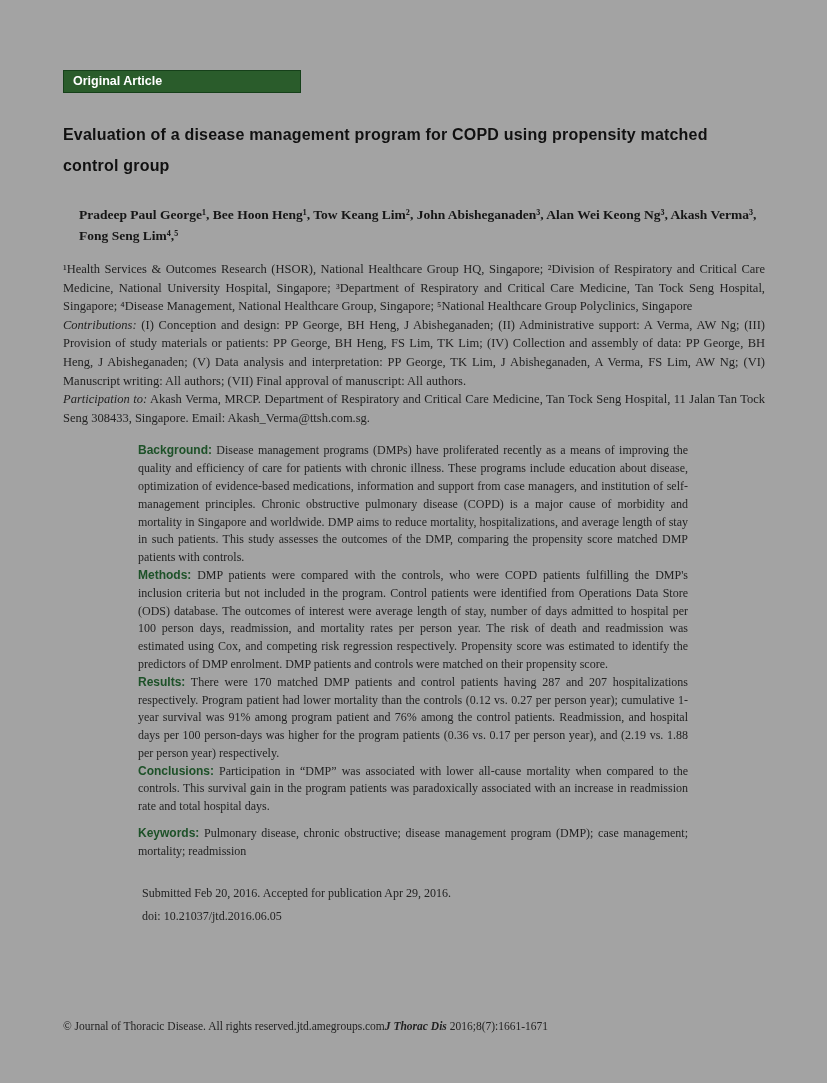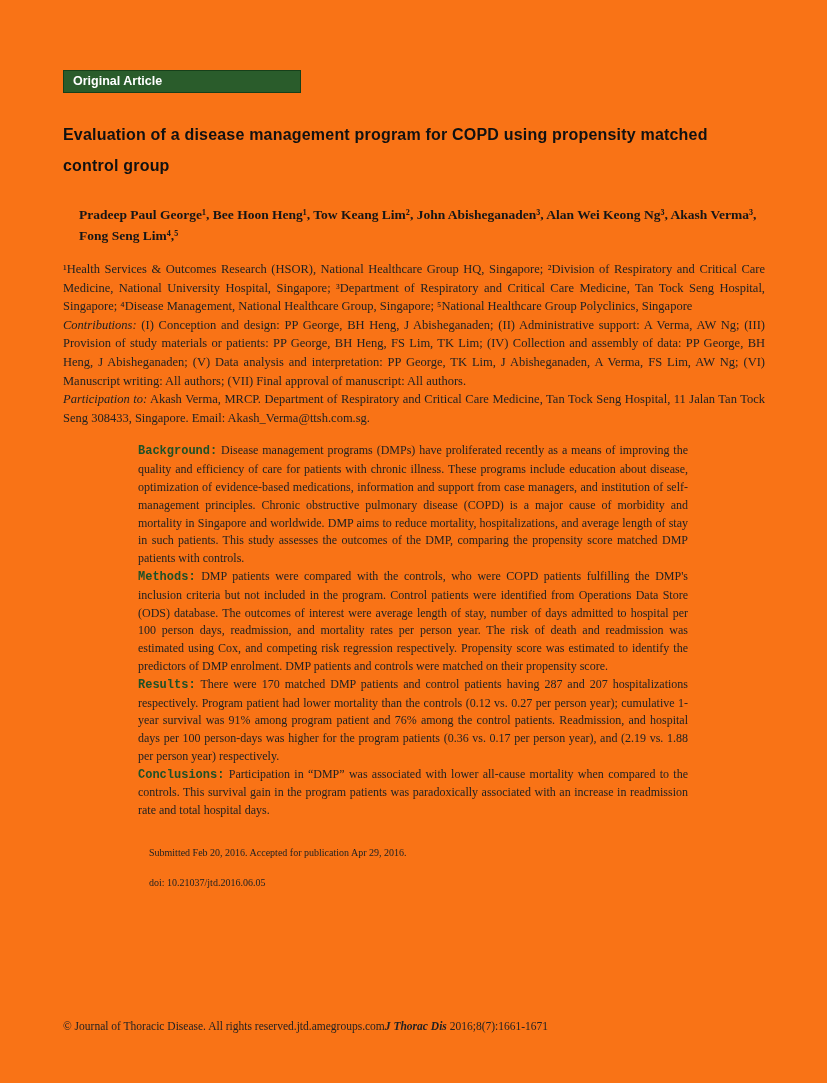--- a/index.html
+++ b/index.html
@@ -1,19 +1,19 @@
 <!DOCTYPE html>
 <html><head>
 <meta charset="utf-8">
 <style>
   html,body { margin:0; padding:0; background:#fafafa; }
   .page {
     position:relative;
     width:827px; height:1083px;
-    background:#f97316;
+    background:#a3a3a3;
     font-family:"Liberation Serif", serif;
     color:#1c1c1c;
     overflow:hidden;
   }
   .content { position:absolute; left:63px; top:70px; width:702px; }
 
   .badge {
     display:inline-block;
     background:#2a5c2b;
     border:1px solid #16401a;
@@ -56,28 +56,28 @@
 
   .abstract { margin:15px 0 0 75px; width:550px; }
   .abstract p {
     margin:0;
     font-size:12px;
     line-height:17.8px;
     text-align:justify;
     color:#222222;
   }
   .asec-label {
-    font-family:Liberation Mono, monospace;
+    font-family:Liberation Sans, sans-serif;
     font-weight:bold;
     color:#1d5128;
   }
   .keywords { margin-top:9px !important; }
 
   .meta { margin:23px 0 0 75px; width:550px; }
-  .meta p { margin:11px; font-size:10px; line-height:19px; color:#222222; }
+  .meta p { margin:4px; font-size:12px; line-height:19px; color:#222222; }
 
   .footer {
     position:absolute;
     left:63px; top:1020px;
     width:702px;
     display:flex;
     justify-content:flex-start;
     align-items:baseline;
     font-size:11.5px;
     color:#222222;
@@ -106,20 +106,22 @@
 
     <div class="abstract">
       <p><span class="asec-label">Background:</span>
         <span>Disease management programs (DMPs) have proliferated recently as a means of improving the quality and efficiency of care for patients with chronic illness. These programs include education about disease, optimization of evidence-based medications, information and support from case managers, and institution of self-management principles. Chronic obstructive pulmonary disease (COPD) is a major cause of morbidity and mortality in Singapore and worldwide. DMP aims to reduce mortality, hospitalizations, and average length of stay in such patients. This study assesses the outcomes of the DMP, comparing the propensity score matched DMP patients with controls.</span></p>
       <p><span class="asec-label">Methods:</span>
         <span>DMP patients were compared with the controls, who were COPD patients fulfilling the DMP's inclusion criteria but not included in the program. Control patients were identified from Operations Data Store (ODS) database. The outcomes of interest were average length of stay, number of days admitted to hospital per 100 person days, readmission, and mortality rates per person year. The risk of death and readmission was estimated using Cox, and competing risk regression respectively. Propensity score was estimated to identify the predictors of DMP enrolment. DMP patients and controls were matched on their propensity score.</span></p>
       <p><span class="asec-label">Results:</span>
         <span>There were 170 matched DMP patients and control patients having 287 and 207 hospitalizations respectively. Program patient had lower mortality than the controls (0.12 vs. 0.27 per person year); cumulative 1-year survival was 91% among program patient and 76% among the control patients. Readmission, and hospital days per 100 person-days was higher for the program patients (0.36 vs. 0.17 per person year), and (2.19 vs. 1.88 per person year) respectively.</span></p>
       <p><span class="asec-label">Conclusions:</span>
         <span>Participation in “DMP” was associated with lower all-cause mortality when compared to the controls. This survival gain in the program patients was paradoxically associated with an increase in readmission rate and total hospital days.</span></p>
+      <p class="keywords"><span class="asec-label">Keywords:</span>
+        <span>Pulmonary disease, chronic obstructive; disease management program (DMP); case management; mortality; readmission</span></p>
     </div>
 
     <div class="meta">
       <p>Submitted Feb 20, 2016. Accepted for publication Apr 29, 2016.</p>
       <p>doi: 10.21037/jtd.2016.06.05</p>
     </div>
 
   </div>
 
   <div class="footer">

